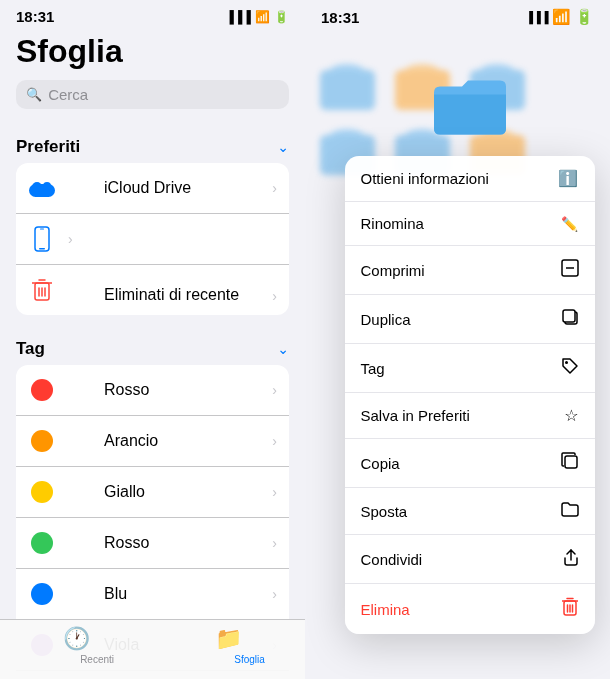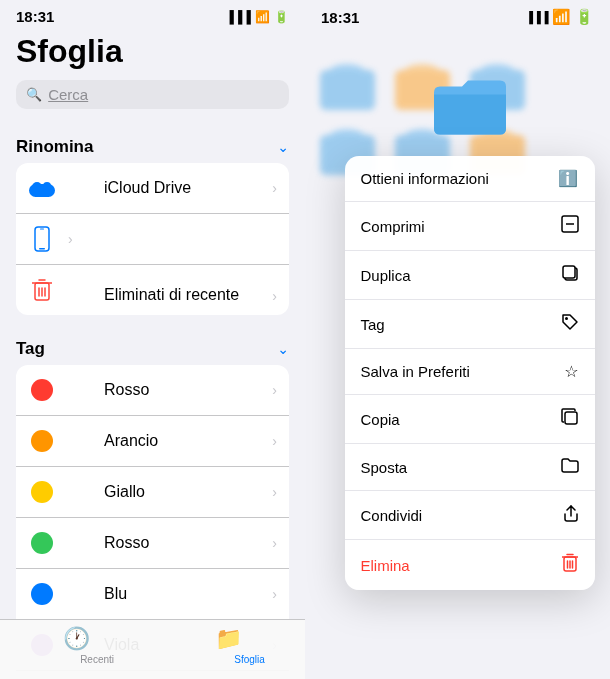--- a/index.html
+++ b/index.html
@@ -57,21 +57,20 @@
       gap: 6px;
       margin-bottom: 4px;
     }
     .search-bar-icon {
       color: #8e8e93;
       font-size: 13px;
     }
     .search-bar-text {
       color: #8e8e93;
       font-size: 15px;
-      text-decoration: underline;
     }
 
     .scroll-content {
       flex: 1;
       overflow-y: auto;
       padding: 0 0 60px 0;
     }
 
     .section-header {
       display: flex;
@@ -281,21 +280,21 @@
     <div class="browse-title">Sfoglia</div>
     <div class="search-bar">
       <span class="search-bar-icon">🔍</span>
       <span class="search-bar-text">Cerca</span>
     </div>
   </div>
 
   <div class="scroll-content">
 
     <div class="section-header">
-      <span class="section-title">Rinomina</span>
+      <span class="section-title">Preferiti</span>
       <span class="section-chevron">⌄</span>
     </div>
     <div class="list-group">
 
       <div class="list-item">
         <div class="list-item-icon">
           <svg width="26" height="18" viewBox="0 0 26 18">
             <rect x="0" y="5" width="26" height="13" rx="6.5" fill="#007aff"></rect>
             <circle cx="8" cy="8" r="5" fill="#007aff"></circle>
             <circle cx="18" cy="7" r="4" fill="#007aff"></circle>
@@ -447,20 +446,24 @@
       </svg>
     </div>
 
     <div class="context-menu">
 
       <div class="context-item">
         <span class="context-label">Ottieni informazioni</span>
         <span class="context-icon-right">ℹ️</span>
       </div>
       <div class="context-item">
+        <span class="context-label">Rinomina</span>
+        <span class="context-icon-right" style="font-size:14px;">✏️</span>
+      </div>
+      <div class="context-item">
         <span class="context-label">Comprimi</span>
         <span class="context-icon-right">
           <svg width="18" height="18" viewBox="0 0 18 18">
               <rect x="1" y="1" width="16" height="16" rx="2" fill="none" stroke="#000" stroke-width="1.5"></rect>
               <line x1="5" y1="9" x2="13" y2="9" stroke="#000" stroke-width="1.5"></line>
             </svg>
         </span>
       </div>
       <div class="context-item">
         <span class="context-label">Duplica</span>

